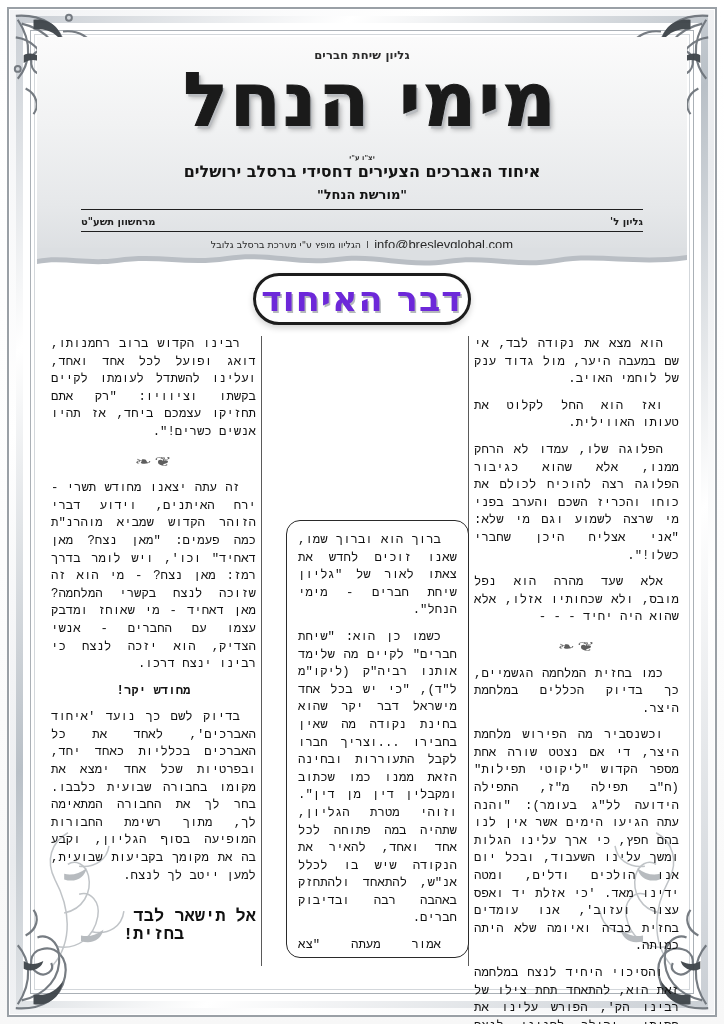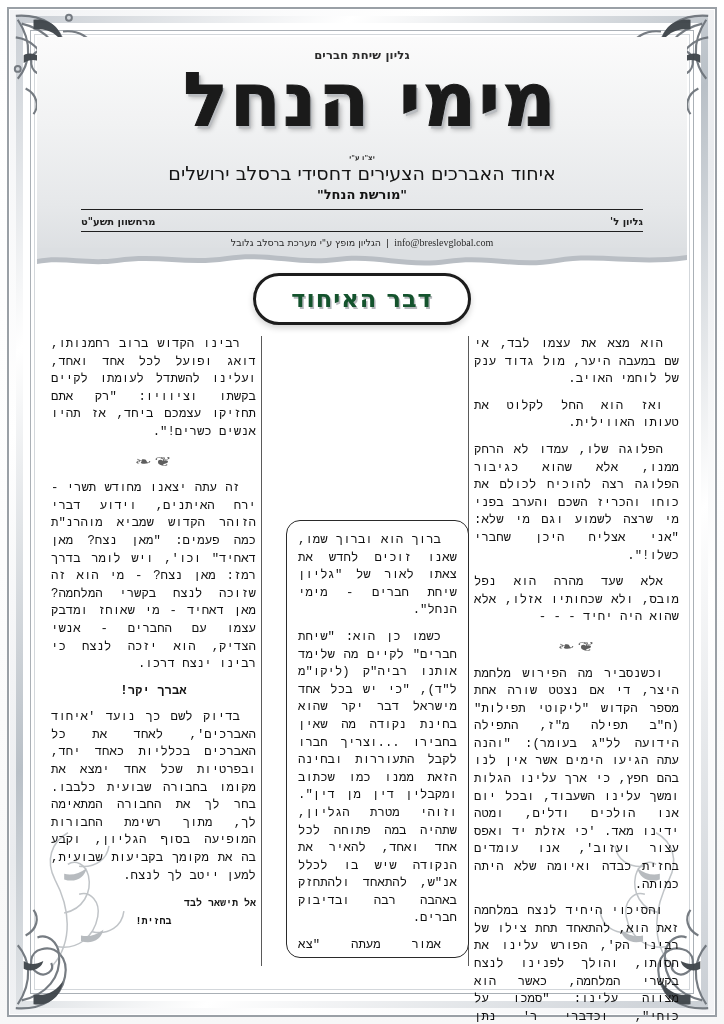--- a/index.html
+++ b/index.html
@@ -75,21 +75,21 @@
     letter-spacing:2px;
     text-shadow:2px 3px 0 #b9bcc0, 3px 4px 5px rgba(0,0,0,.28);
     -webkit-text-stroke:1px #1a1a1a;
   }
   .mast-tiny{
     position:absolute;top:117px;left:0;right:0;text-align:center;
     font-size:7px;color:#333;font-weight:bold;
   }
   .mast-sub{
     position:absolute;top:125px;left:0;right:0;text-align:center;
-    font-size:19px;font-weight:normal;color:#141414;
+    font-size:16px;font-weight:bold;color:#141414;
   }
   .mast-sub2{
     position:absolute;top:150px;left:0;right:0;text-align:center;
     font-size:13px;font-weight:bold;color:#141414;
   }
   .mast-rule{
     position:absolute;left:44px;right:44px;height:0;border-top:1.5px solid #1f1f1f;
   }
   .rule-a{top:172px;}
   .rule-b{top:194px;}
@@ -97,39 +97,39 @@
     position:absolute;top:175px;left:44px;right:44px;height:18px;
     display:flex;align-items:center;justify-content:space-between;
     font-size:10px;font-weight:bold;color:#1f1f1f;
   }
   .mast-meta .date{margin-right:26%;}
   .mast-foot{
     position:absolute;top:200px;left:0;right:0;text-align:center;
     font-size:9.5px;color:#2a2a2a;
     display:flex;align-items:center;justify-content:center;gap:5px;
   }
-  .mast-foot .mail{font-family:Liberation Serif, serif;font-size:10px;}
+  .mast-foot .mail{font-family:Liberation Sans, sans-serif;font-size:13px;}
   
   #torn{
     position:absolute;left:37px;right:37px;top:248px;height:26px;
     overflow:hidden;
   }
   #torn svg{width:100%;height:100%;display:block;}
 
   
   #pill{
     position:absolute;left:50%;top:273px;transform:translateX(-50%);
     width:212px;height:46px;border:3px solid #1d1d1d;border-radius:26px;
     background:#ffffff;
     display:flex;align-items:center;justify-content:center;
     box-shadow:0 3px 6px rgba(0,0,0,.18);
     z-index:6;
   }
   #pill .pill-text{
-    font-size:24px;font-weight:bold;color:#14532d;letter-spacing:1px;
+    font-size:35px;font-weight:bold;color:#6d28d9;letter-spacing:1px;
     text-shadow:1.5px 2px 0 #b5b8bc;
   }
 
   
   #cols{
     position:absolute;left:45px;right:45px;top:336px;bottom:58px;
     display:flex;flex-direction:row;gap:0;
     direction:rtl;
   }
   .col{
@@ -161,21 +161,21 @@
     box-sizing:border-box;
     margin-left:25px;
   }
   #midbox .inner{
     height:100%;overflow:hidden;
   }
 
   
   .closing{
     font-weight:bold;text-align:justify;text-indent:0;
-    font-size:10px;line-height:18px;margin-top:10px;
+    font-size:17px;line-height:18px;margin-top:23px;
   }
   .closing .l2{display:block;text-align:center;}
 </style>
 </head>
 <body>
 
 <div id="page">
 
   <div class="frame-outer"></div>
   <div class="frame-band"></div>
@@ -339,25 +339,26 @@
     </svg>
   </div>
 
   <div id="pill">
     <span class="pill-text">דבר האיחוד</span>
   </div>
 
   <div id="cols">
 
     <div class="col right">
-      <p>הוא מצא את עצמו לבד, אי שם במעבה היער, מול גדוד ענק של לוחמי האויב.</p>
+      <p>הוא מצא את נקודה לבד, אי שם במעבה היער, מול גדוד ענק של לוחמי האויב.</p>
       <p>ואז הוא החל לקלוט את טעותו האווילית.</p>
       <p>הפלוגה שלו, עמדו לא הרחק ממנו, אלא שהוא כגיבור הפלוגה רצה להוכיח לכולם את כוחו והכריז השכם והערב בפני מי שרצה לשמוע וגם מי שלא: "אני אצליח היכן שחברי כשלו!".</p>
       <p>אלא שעד מהרה הוא נפל מובס, ולא שכחותיו אזלו, אלא שהוא היה יחיד - - -</p>
       <div class="divider"><span>❦❧</span></div>
+      <p>כמו בחזית המלחמה הגשמיים, כך בדיוק הכללים במלחמת היצר.</p>
       <p>וכשנסביר מה הפירוש מלחמת היצר, די אם נצטט שורה אחת מספר הקדוש "ליקוטי תפילות" (ח"ב תפילה מ"ז, התפילה הידועה לל"ג בעומר): "והנה עתה הגיעו הימים אשר אין לנו בהם חפץ, כי ארך עלינו הגלות ומשך עלינו השעבוד, ובכל יום אנו הולכים ודלים, ומטה ידינו מאד. 'כי אזלת יד ואפס עצור ועזוב', אנו עומדים בחזית כבדה ואיומה שלא היתה כמותה.</p>
       <p>והסיכוי היחיד לנצח במלחמה זאת הוא, להתאחד תחת צילו של רבינו הק', הפורש עלינו את חסותו, והולך לפנינו לנצח בקשרי המלחמה, כאשר הוא מצווה עלינו: "סמכו על כוחי", וכדברי ר' נתן (ליקוטי הלכות השכמת הבוקר ג', ז): "הצדיק נקרא איש מגן, כי הוא מגן לכל החוסים בו".</p>
     </div>
 
     <div class="col-sep">
         <i></i>
       </div>
 
     <div class="col mid">
       <div id="midbox">
@@ -371,21 +372,21 @@
     </div>
 
     <div class="col-sep">
         <i></i>
       </div>
 
     <div class="col left">
       <p>רבינו הקדוש ברוב רחמנותו, דואג ופועל לכל אחד ואחד, ועלינו להשתדל לעומתו לקיים בקשתו וציוויו: "רק אתם תחזיקו עצמכם ביחד, אז תהיו אנשים כשרים!".</p>
       <div class="divider"><span>❦❧</span></div>
       <p>זה עתה יצאנו מחודש תשרי - ירח האיתנים, וידוע דברי הזוהר הקדוש שמביא מוהרנ"ת כמה פעמים: "מאן נצח? מאן דאחיד" וכו', ויש לומר בדרך רמז: מאן נצח? - מי הוא זה שזוכה לנצח בקשרי המלחמה? מאן דאחיד - מי שאוחז ומדבק עצמו עם החברים - אנשי הצדיק, הוא יזכה לנצח כי רבינו ינצח דרכו.</p>
-      <p class="center lead">אברך יקר!</p>
+      <p class="center lead">מחודש יקר!</p>
       <p>בדיוק לשם כך נועד 'איחוד האברכים', לאחד את כל האברכים בכלליות כאחד יחד, ובפרטיות שכל אחד ימצא את מקומו בחבורה שבועית כלבבו. בחר לך את החבורה המתאימה לך, מתוך רשימת החבורות המופיעה בסוף הגליון, וקבע בה את מקומך בקביעות שבועית, למען ייטב לך לנצח.</p>
       <p class="closing">
         <span>אל תישאר לבד</span>
         <span class="l2">בחזית!</span>
       </p>
     </div>
 
   </div>
 </div>
 

